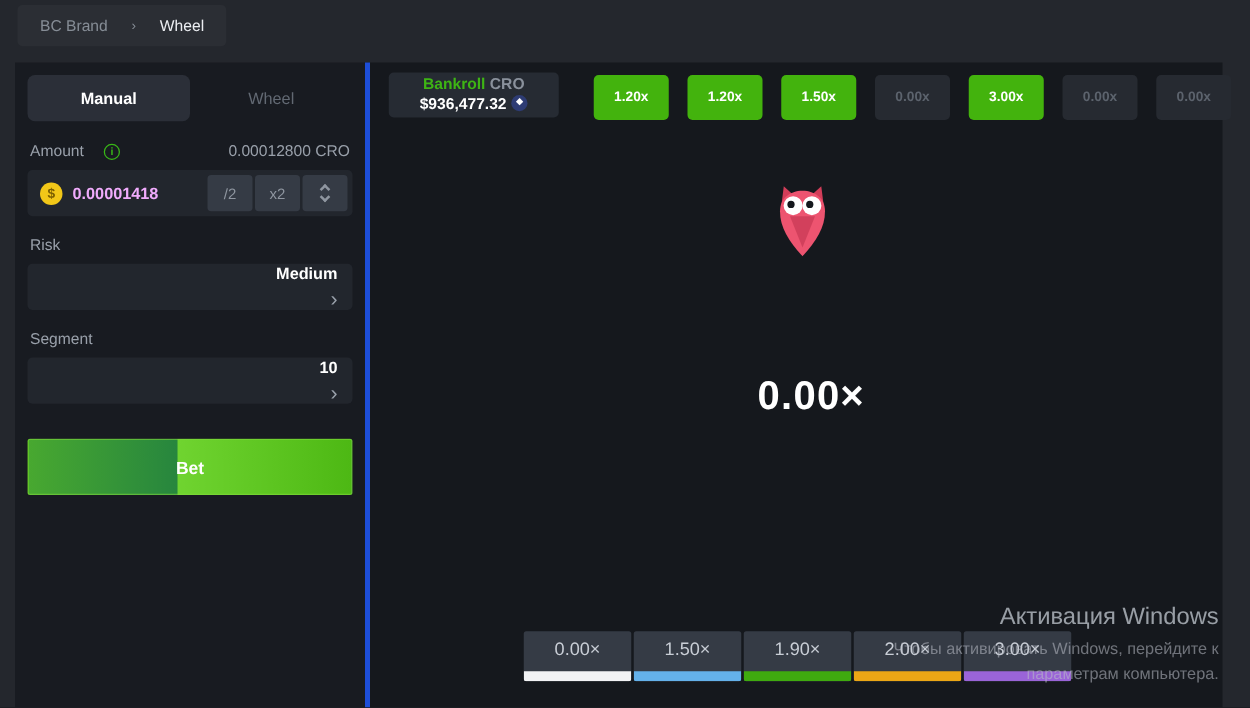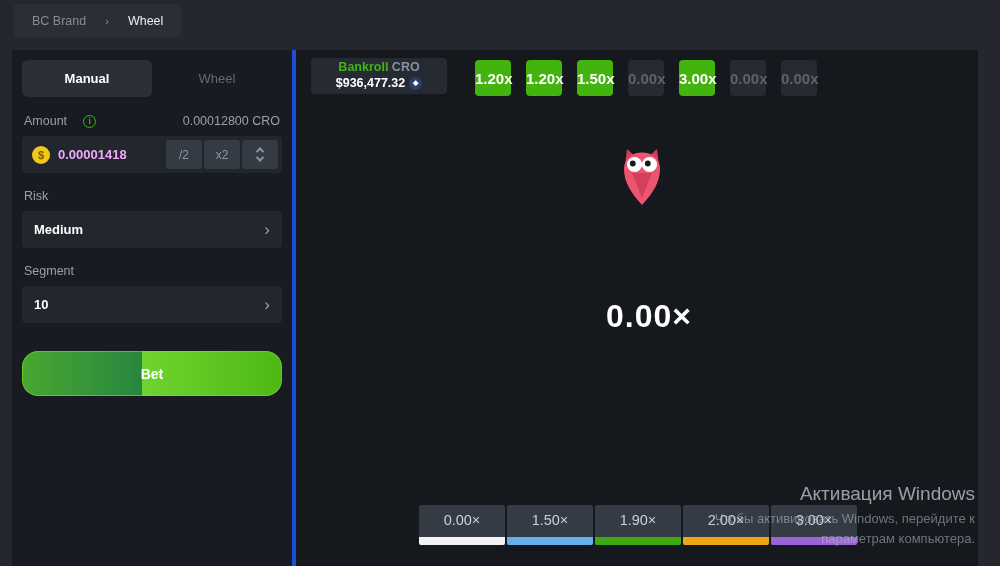--- a/index.html
+++ b/index.html
@@ -60,47 +60,47 @@
               justify-content:center; cursor:pointer; }
   .stepper { width:36px; height:29px; background:#353b45; border-radius:3px;
              display:flex; flex-direction:column; align-items:center;
              justify-content:center; gap:3px; cursor:pointer; }
   .chev { width:6px; height:6px; border-left:2px solid #8f96a0; border-top:2px solid #8f96a0; }
   .chev.up { transform:rotate(45deg) translate(1px,1px); }
   .chev.down { transform:rotate(225deg) translate(1px,1px); }
 
   .field-label { margin-top:16px; font-size:12.5px; color:#99a0aa; padding:0 2px; }
   .select-row { margin-top:8px; height:37px; background:#22262d; border-radius:4px;
-                display:flex; align-items:center; justify-content:space-between;
-                padding:0 12px; cursor:pointer; }
+                display:flex; align-items:flex-end; justify-content:space-between;
+                padding:0 12px; cursor:pointer;flex-direction:column; }
   .select-value { font-size:13px; font-weight:bold; color:#fff; }
   .select-chev { color:#9aa1ab; font-size:17px; line-height:1; }
 
-  .bet-btn { margin-top:28px; height:45px; width:100%; border-radius:16px;
+  .bet-btn { margin-top:28px; height:45px; width:100%; border-radius:2px;
              border:1px solid rgba(130,220,60,.55);
              background:linear-gradient(90deg,#48a830 0%,#27863e 46%,#70d430 46%,#4db814 100%);
              color:#fff; font-weight:bold; font-size:14px; cursor:pointer;
              font-family:"Liberation Sans", sans-serif; }
 
   
   .bankroll { position:absolute; left:15px; top:8px; width:136px; height:36px;
               background:#262b33; border-radius:4px; display:flex; flex-direction:column;
               align-items:center; justify-content:center; line-height:1.25; }
   .bankroll-line1 { font-size:12.5px; font-weight:bold; }
   .bankroll-name { color:#3eb514; }
   .bankroll-cur { color:#8a919c; }
   .bankroll-line2 { font-size:12.5px; font-weight:bold; color:#fff;
-                    display:flex; align-items:center; gap:4px; }
+                    display:flex; align-items:flex-start; gap:4px; }
   .cro-coin { width:13px; height:13px; border-radius:50%; background:#2e3c74;
               color:#fff; font-size:7px; display:flex; align-items:center;
               justify-content:center; }
 
   .history-row { position:absolute; left:179px; top:10px; display:flex; gap:15px; }
-  .hist-btn { width:36px; height:36px; border:none; border-radius:4px;
-              font-size:15px; font-weight:bold; background:#262a31; color:#5c636d;
+  .hist-btn { width:60px; height:36px; border:none; border-radius:4px;
+              font-size:11px; font-weight:bold; background:#262a31; color:#5c636d;
               cursor:pointer; font-family:"Liberation Sans", sans-serif; }
   .hist-btn.win { background:#43b30d; color:#fff; }
 
   
   .owl { position:absolute; left:324px; top:98px; width:44px; height:58px; }
   .result { position:absolute; left:353px; top:248px; transform:translateX(-50%);
             font-size:32px; font-weight:bold; color:#fff; letter-spacing:1px; }
 
   
   .legend-row { position:absolute; left:123px; top:455px; display:flex; gap:2px; }

